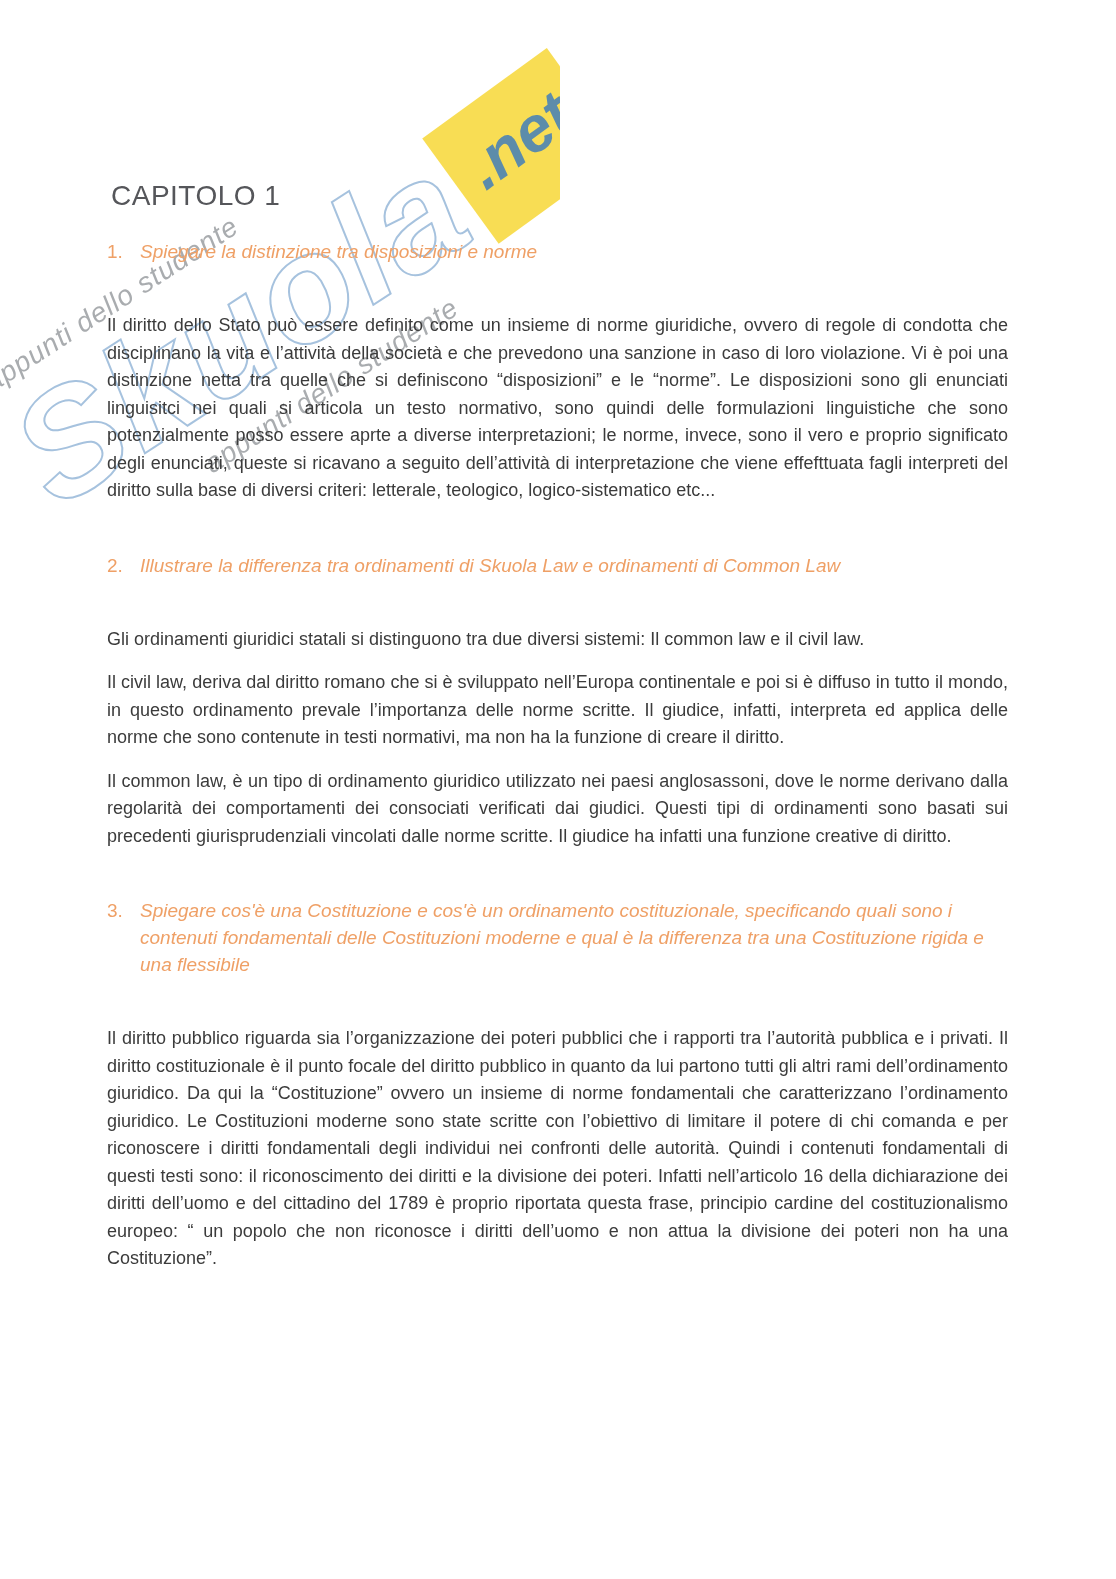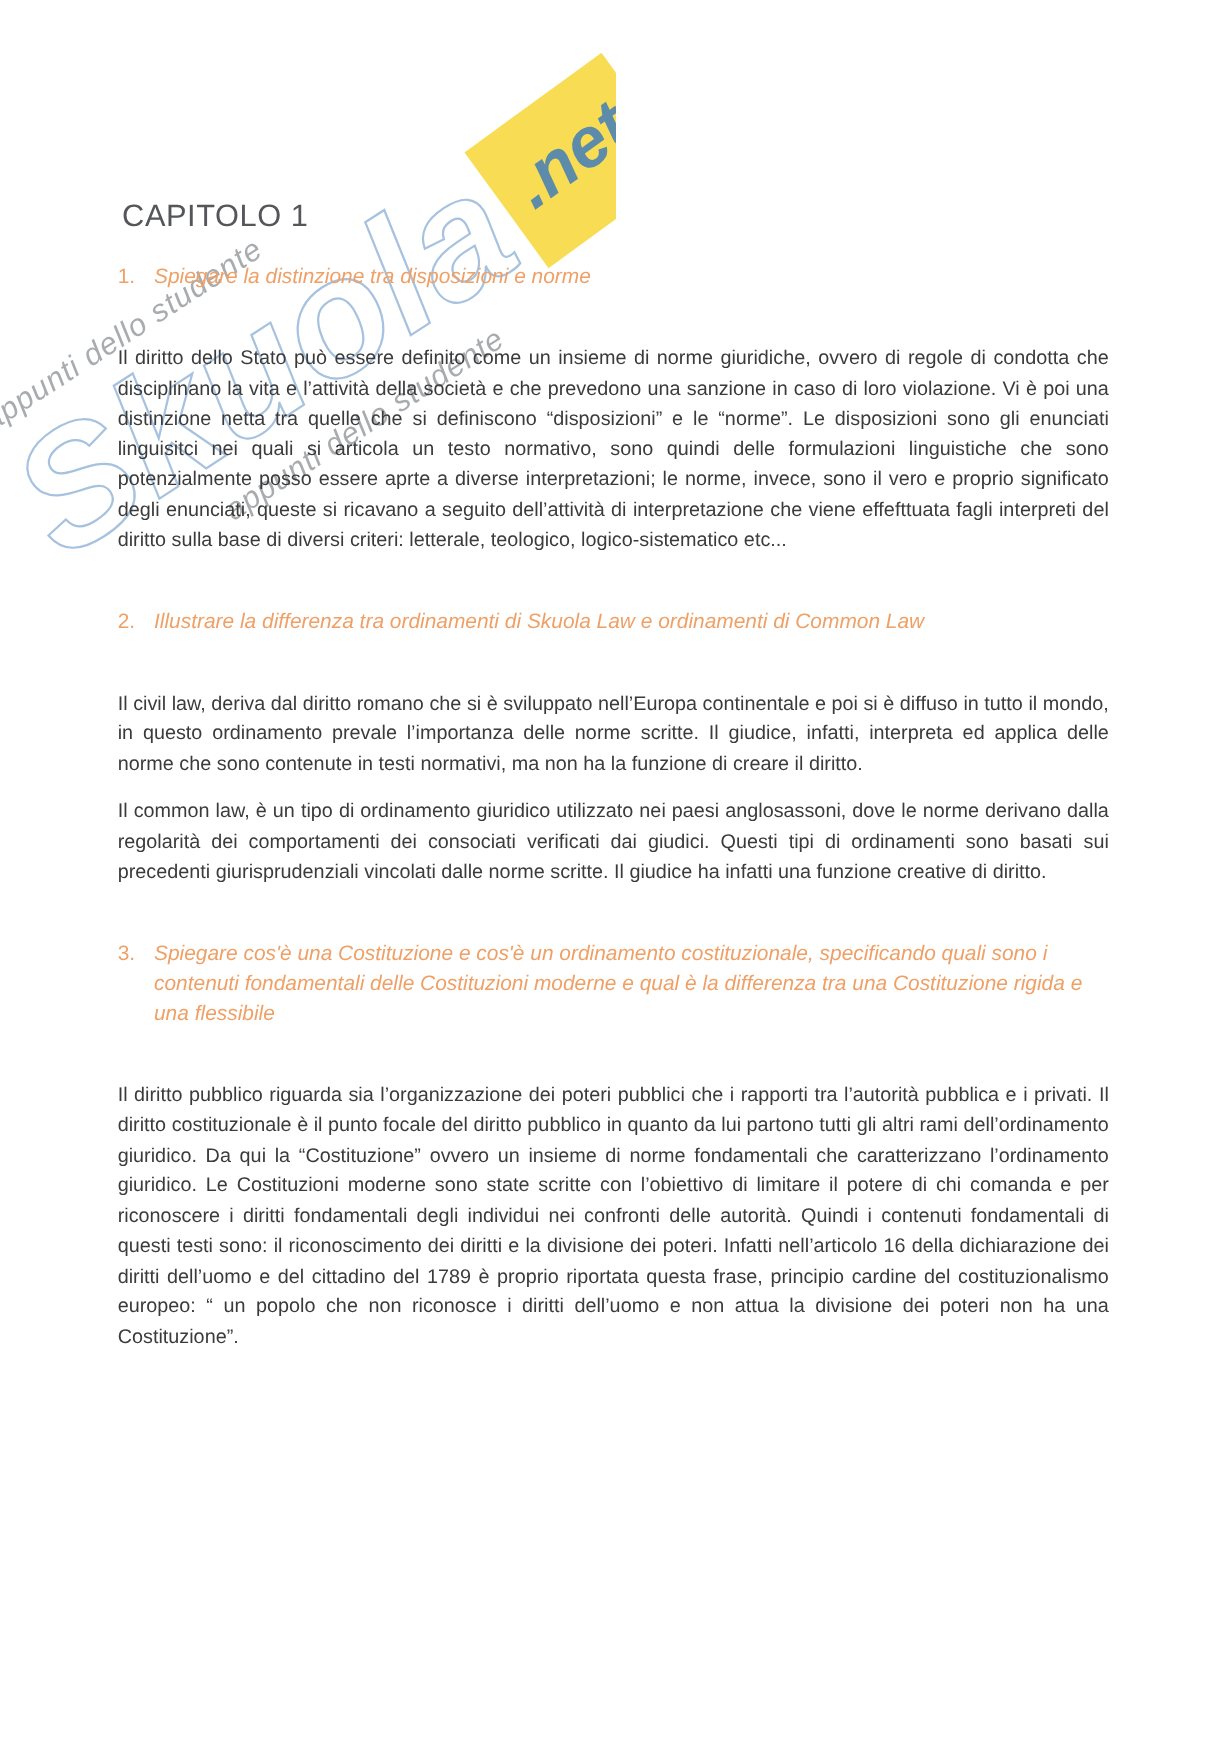--- a/index.html
+++ b/index.html
@@ -143,20 +143,21 @@
         <p>Il diritto dello Stato può essere definito come un insieme di norme giuridiche, ovvero di regole di condotta che disciplinano la vita e l’attività della società e che prevedono una sanzione in caso di loro violazione. Vi è poi una distinzione netta tra quelle che si definiscono “disposizioni” e le “norme”. Le disposizioni sono gli enunciati linguisitci nei quali si articola un testo normativo, sono quindi delle formulazioni linguistiche che sono potenzialmente posso essere aprte a diverse interpretazioni; le norme, invece, sono il vero e proprio significato degli enunciati, queste si ricavano a seguito dell’attività di interpretazione che viene effefttuata fagli interpreti del diritto sulla base di diversi criteri: letterale, teologico, logico-sistematico etc...</p>
       </div>
     </section>
 
     <section>
       <div class="question">
         <span class="num">2.</span>
         <span class="qtext">Illustrare la differenza tra ordinamenti di Skuola Law e ordinamenti di Common Law</span>
       </div>
       <div class="body">
+        <p>Gli ordinamenti giuridici statali si distinguono tra due diversi sistemi: Il common law e il civil law.</p>
         <p>Il civil law, deriva dal diritto romano che si è sviluppato nell’Europa continentale e poi si è diffuso in tutto il mondo, in questo ordinamento prevale l’importanza delle norme scritte. Il giudice, infatti, interpreta ed applica delle norme che sono contenute in testi normativi, ma non ha la funzione di creare il diritto.</p>
         <p>Il common law, è un tipo di ordinamento giuridico utilizzato nei paesi anglosassoni, dove le norme derivano dalla regolarità dei comportamenti dei consociati verificati dai giudici. Questi tipi di ordinamenti sono basati sui precedenti giurisprudenziali vincolati dalle norme scritte. Il giudice ha infatti una funzione creative di diritto.</p>
       </div>
     </section>
 
     <section>
       <div class="question">
         <span class="num">3.</span>
         <span class="qtext">Spiegare cos'è una Costituzione e cos'è un ordinamento costituzionale, specificando quali sono i contenuti fondamentali delle Costituzioni moderne e qual è la differenza tra una Costituzione rigida e una flessibile</span>
       </div>

